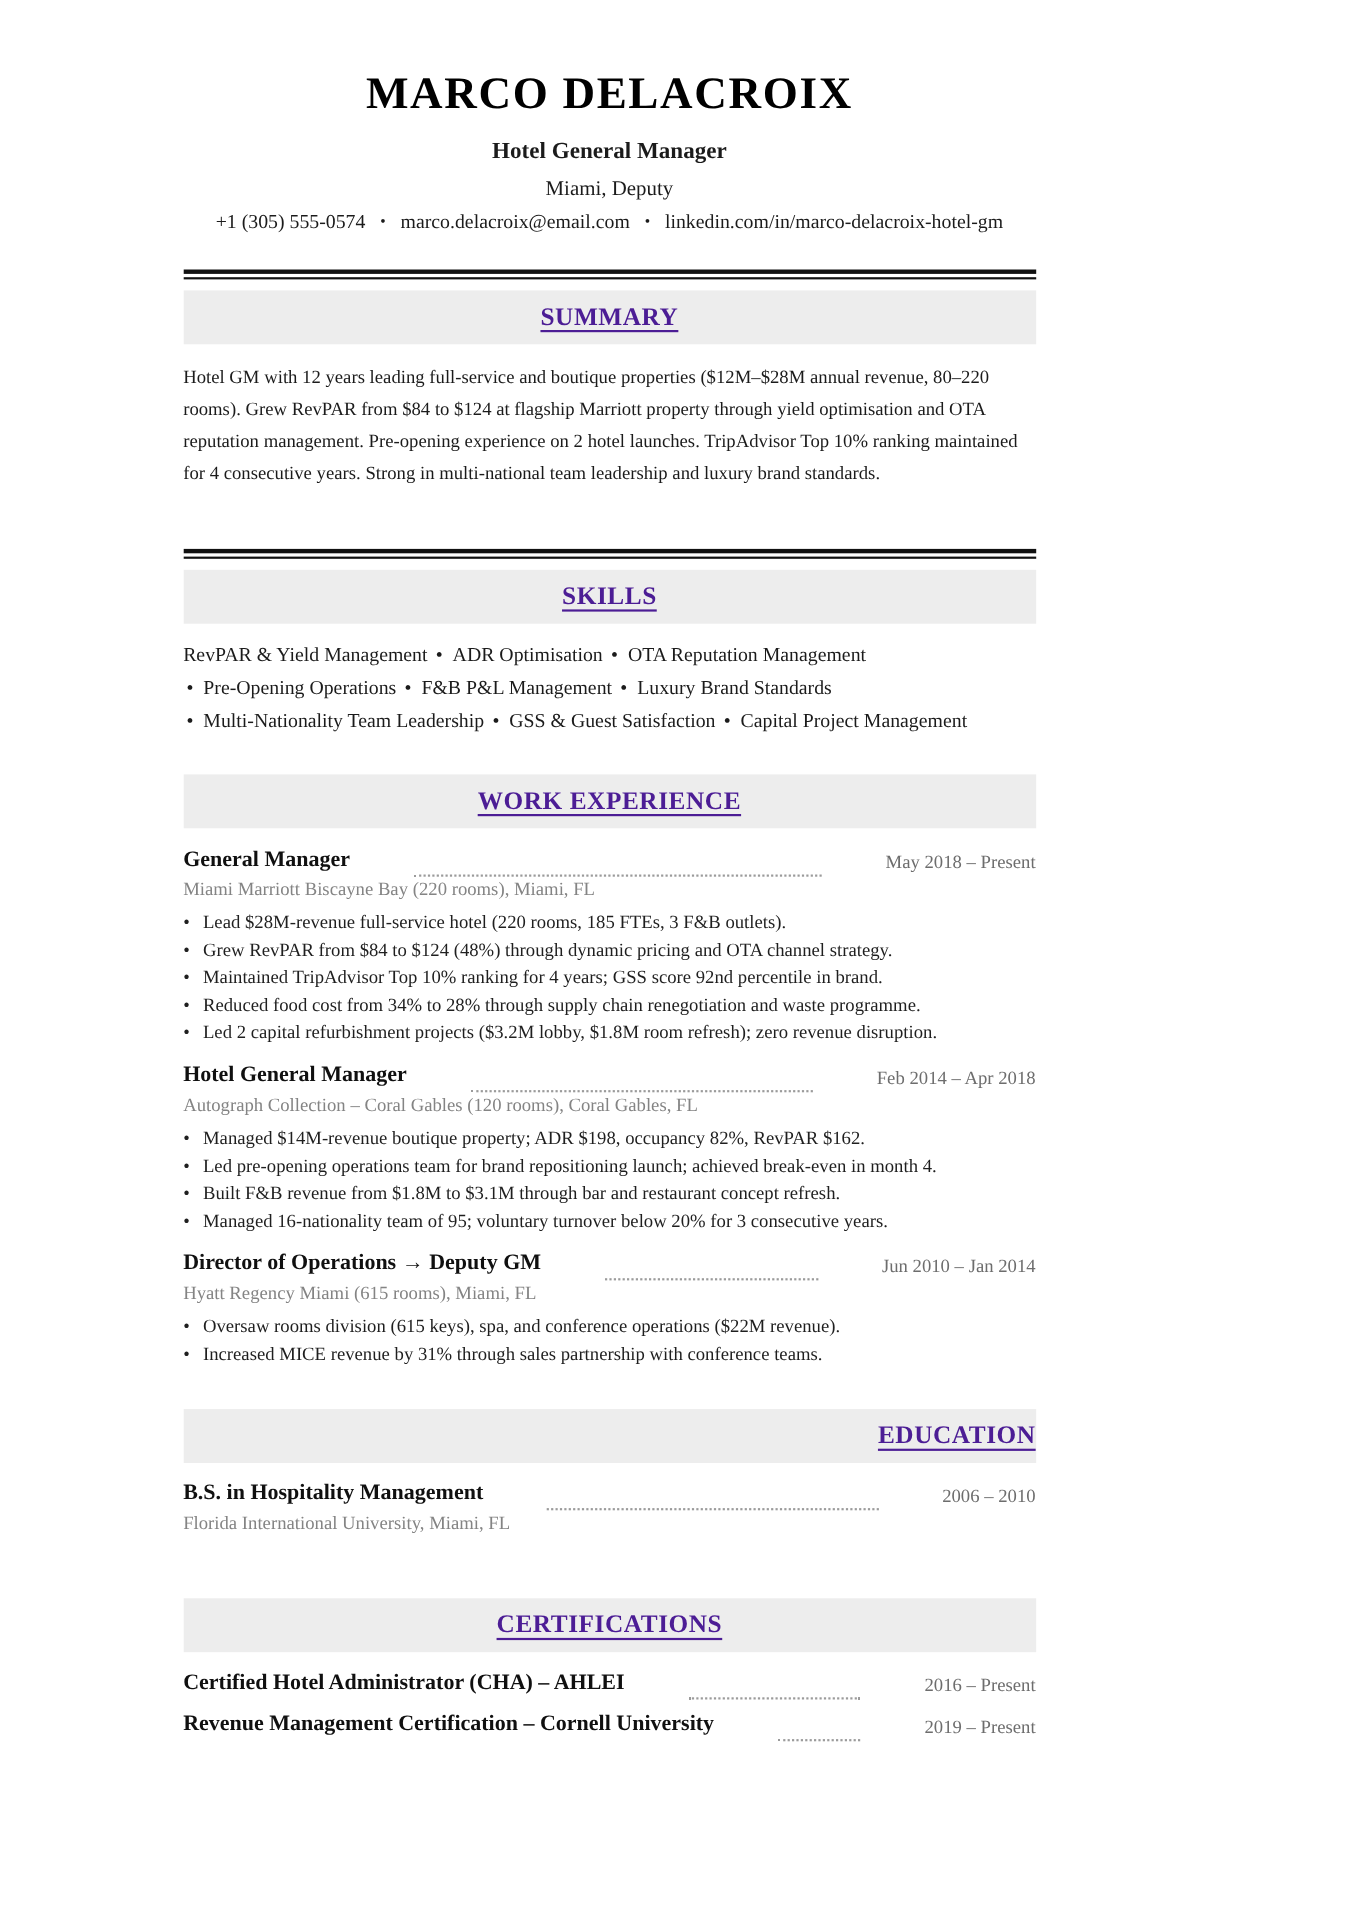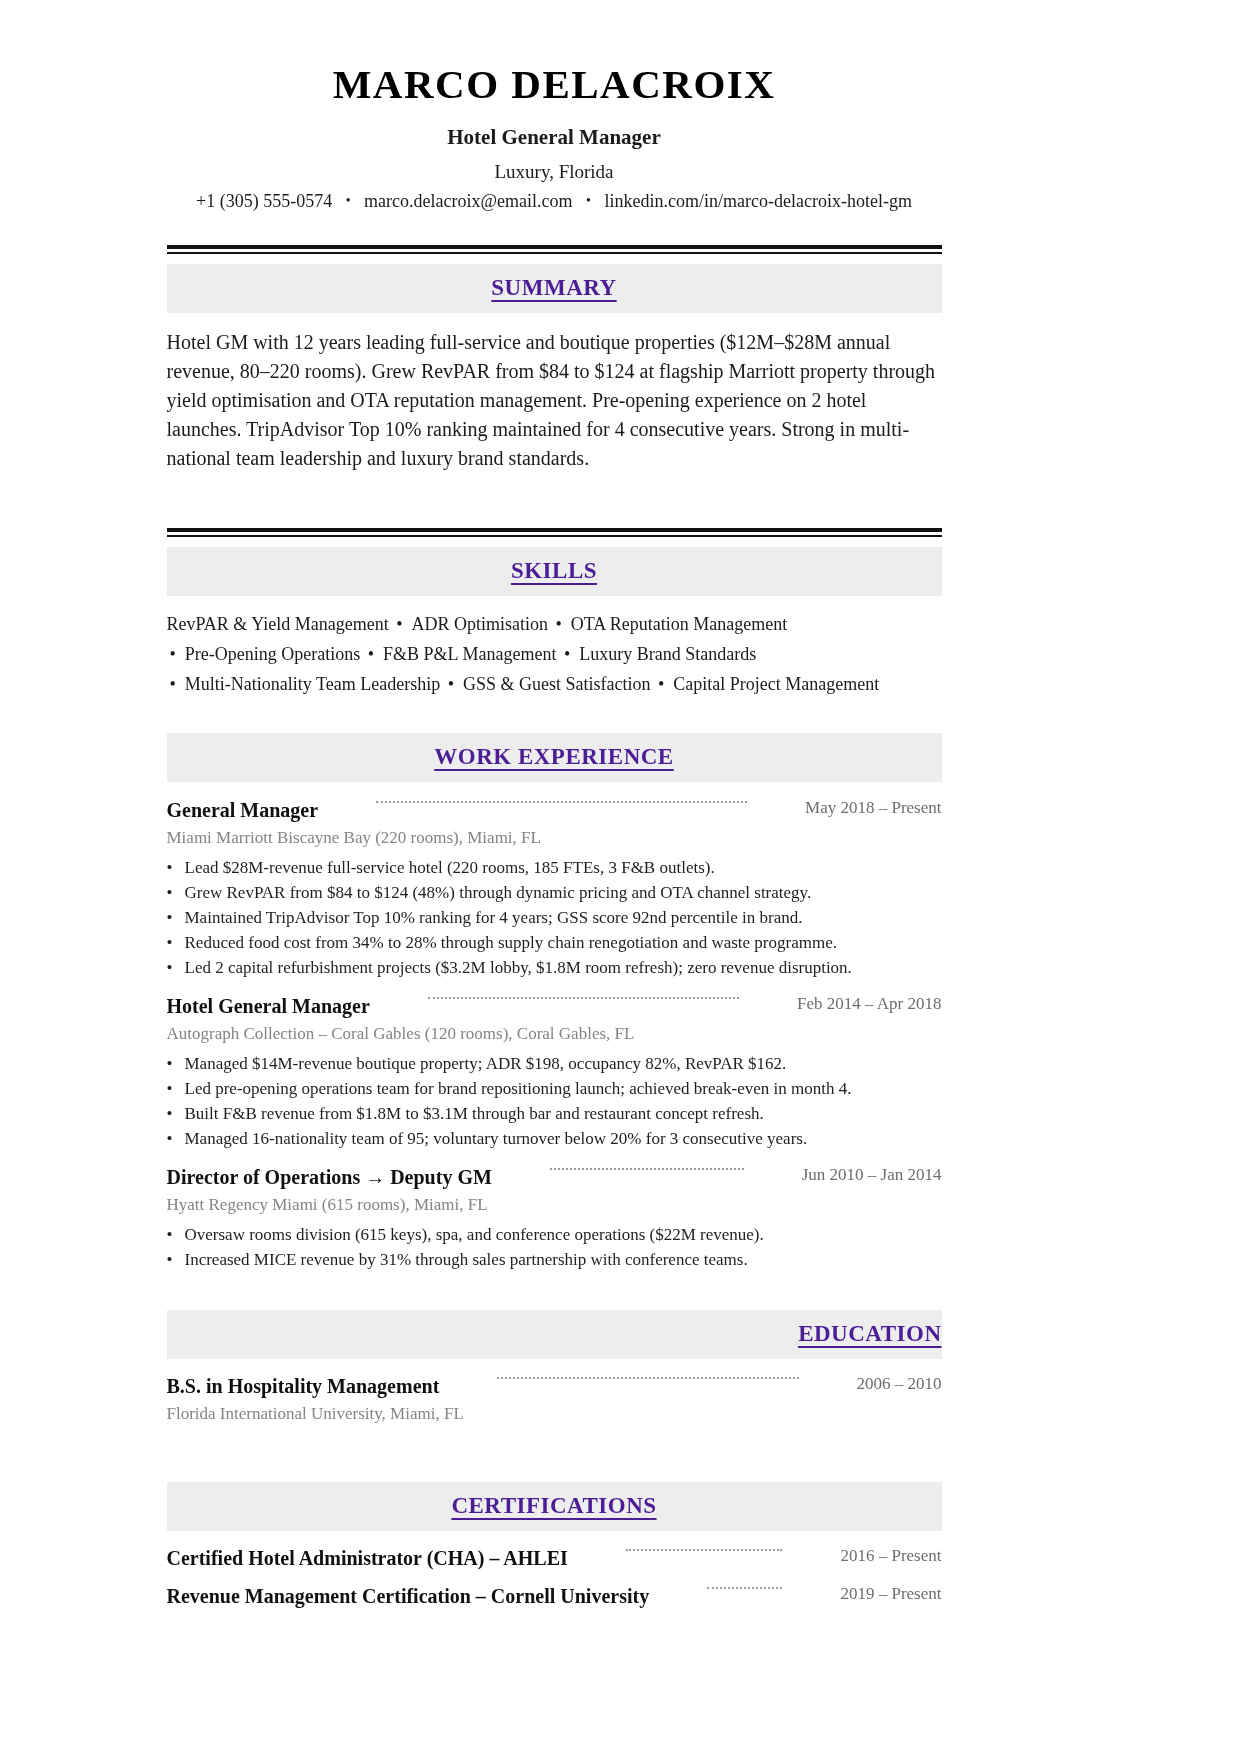--- a/index.html
+++ b/index.html
@@ -57,29 +57,29 @@
     font-size: 23px;
     font-weight: 700;
     letter-spacing: 0.5px;
     color: #4c1d95;
     text-decoration: underline;
     text-decoration-thickness: 2px;
     text-underline-offset: 5px;
   }
 
   
-  .summary-text { margin-top: 15px; font-size: 20px; line-height: 29px; }
+  .summary-text { margin-top: 15px; font-size: 17px; line-height: 29px; }
 
   
   .skills { margin-top: 13px; font-size: 18px; line-height: 30px; }
   .skill { white-space: nowrap; }
   .ssep { display: inline-block; margin: 0 9px 0 3px; }
 
   
-  .entry-row { display: flex; align-items: flex-start; gap: 44px; }
+  .entry-row { display: flex; align-items: flex-end; gap: 44px; }
   .entry-title {
     font-size: 20px;
     font-weight: 700;
     line-height: 1.25;
     white-space: nowrap;
     color: #101010;
   }
   .leader {
     flex: 1;
     height: 2px;
@@ -102,21 +102,21 @@
   .cert-row + .cert-row { margin-top: 13px; }
 </style>
 </head>
 <body>
 
 <div class="page">
 
   <header class="header">
     <h1 class="name">MARCO DELACROIX</h1>
     <div class="role">Hotel General Manager</div>
-    <div class="loc">Luxury, Florida</div>
+    <div class="loc">Miami, Deputy</div>
     <div class="contact">
       <span>+1 (305) 555-0574</span>
       <span class="csep">•</span>
       <span>marco.delacroix@email.com</span>
       <span class="csep">•</span>
       <span>linkedin.com/in/marco-delacroix-hotel-gm</span>
     </div>
   </header>
 
   <section class="section-summary">

